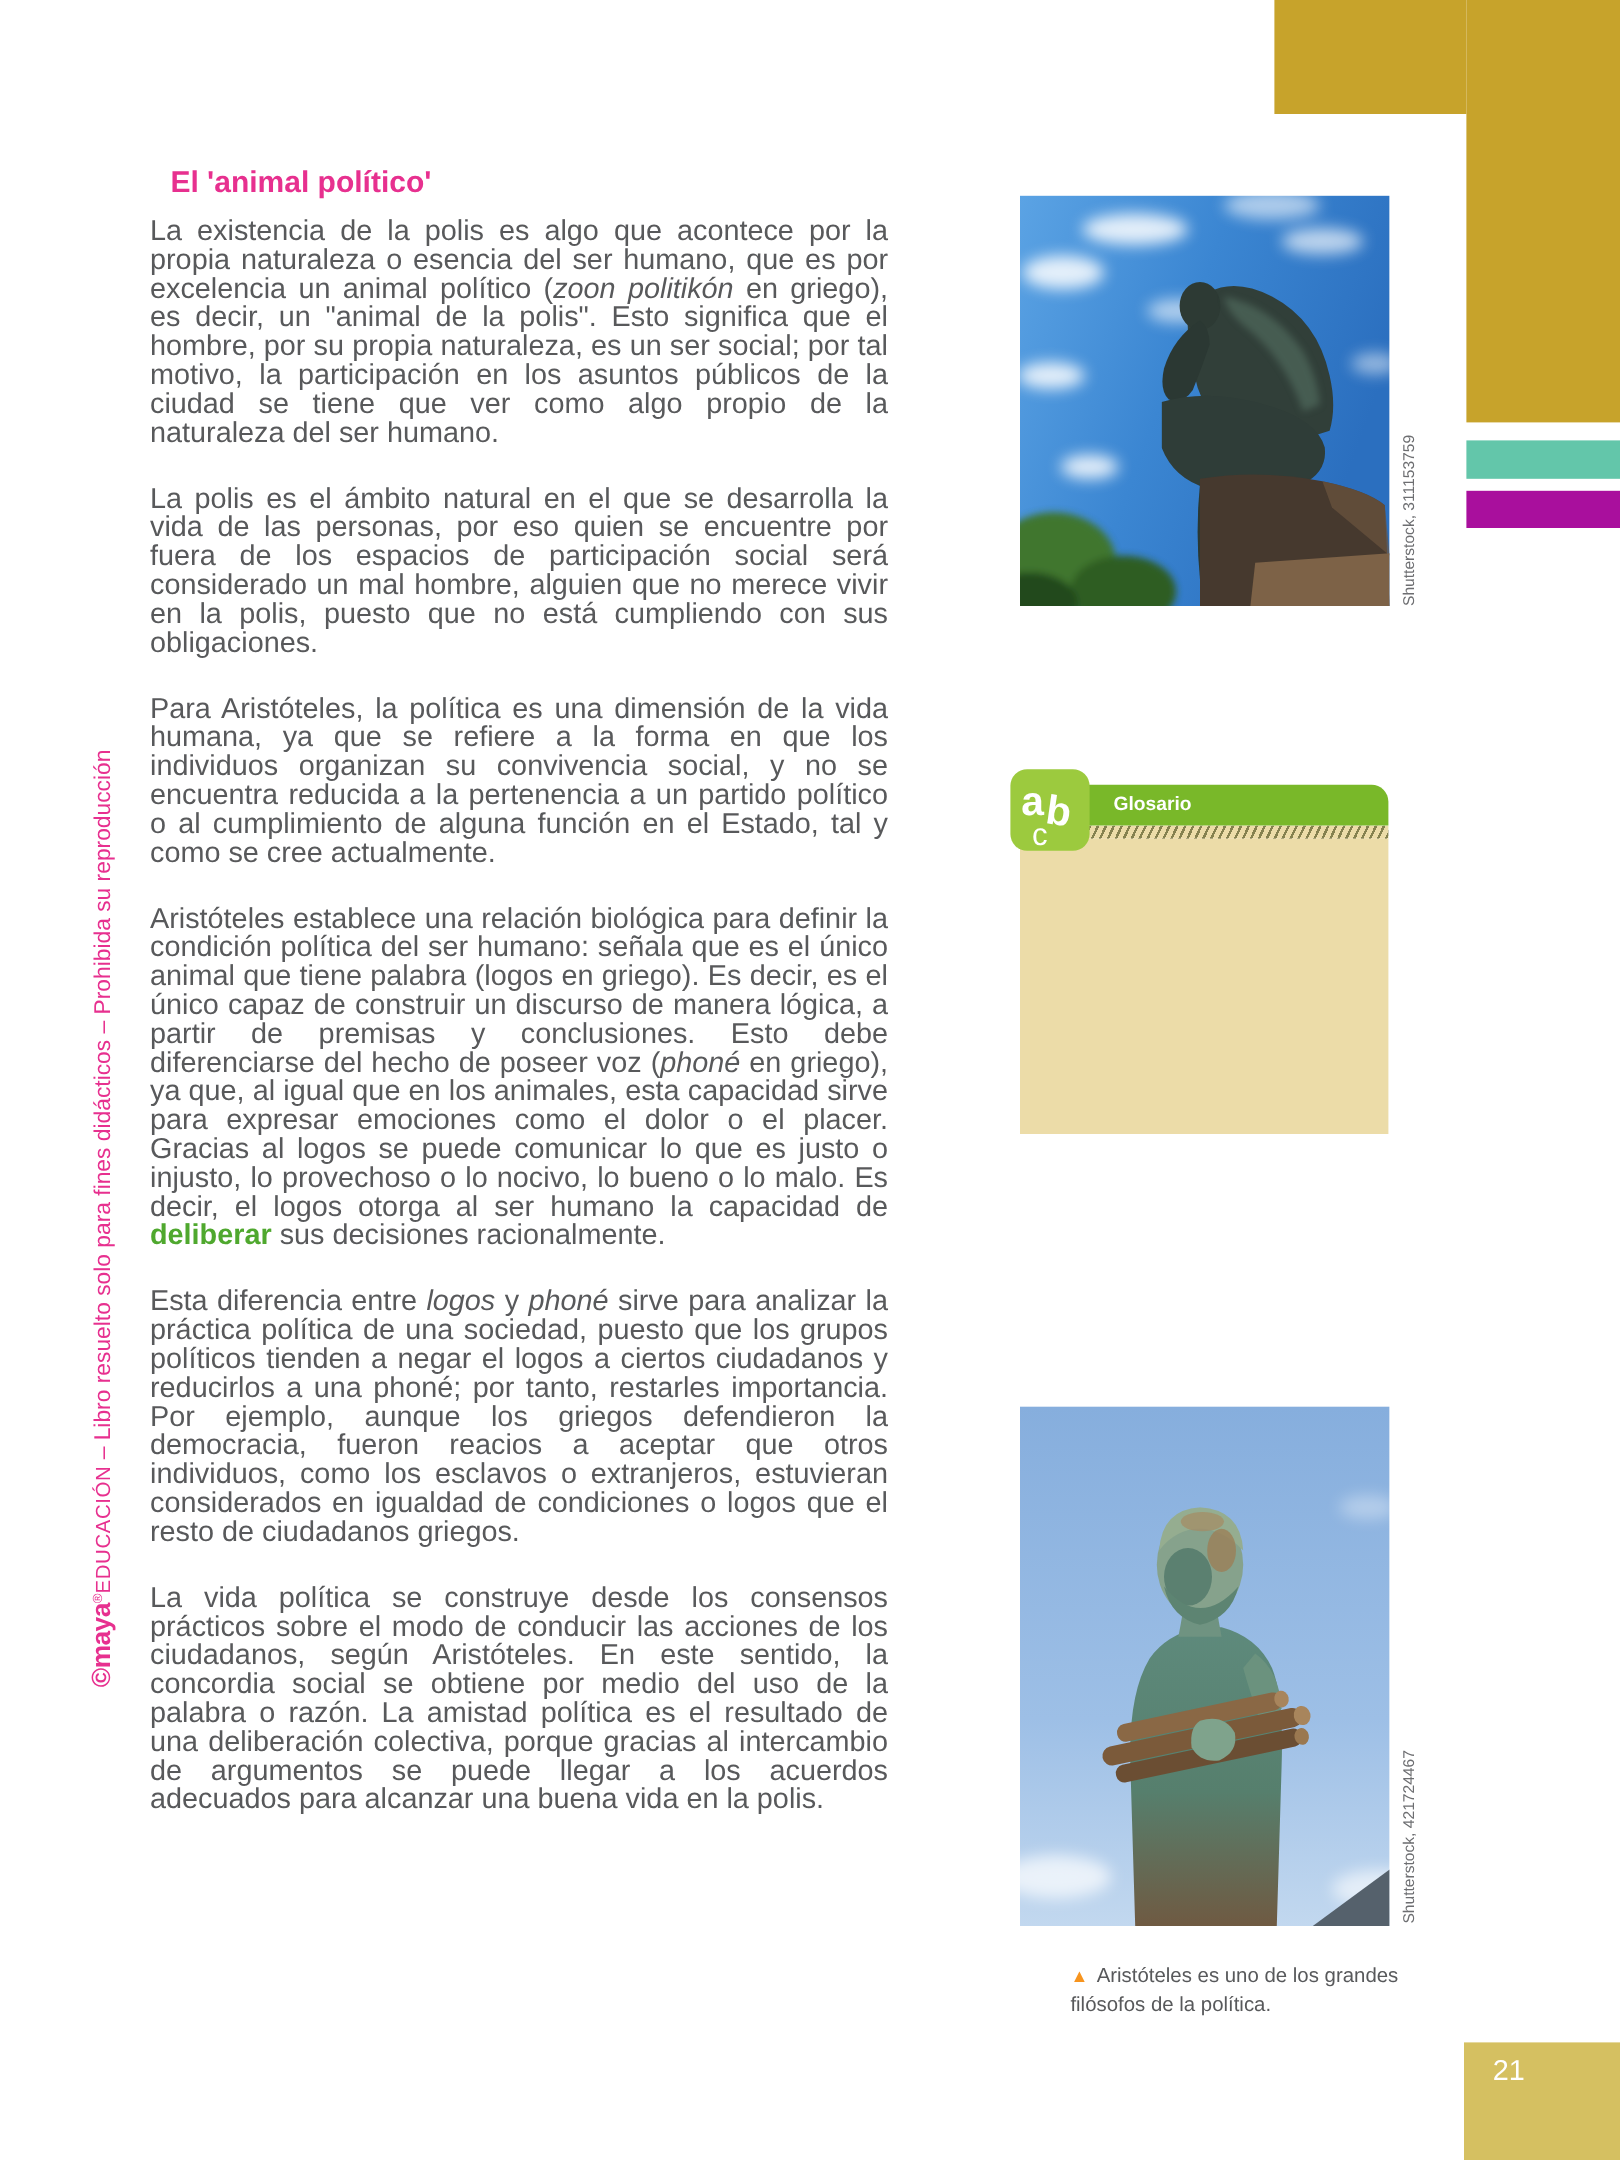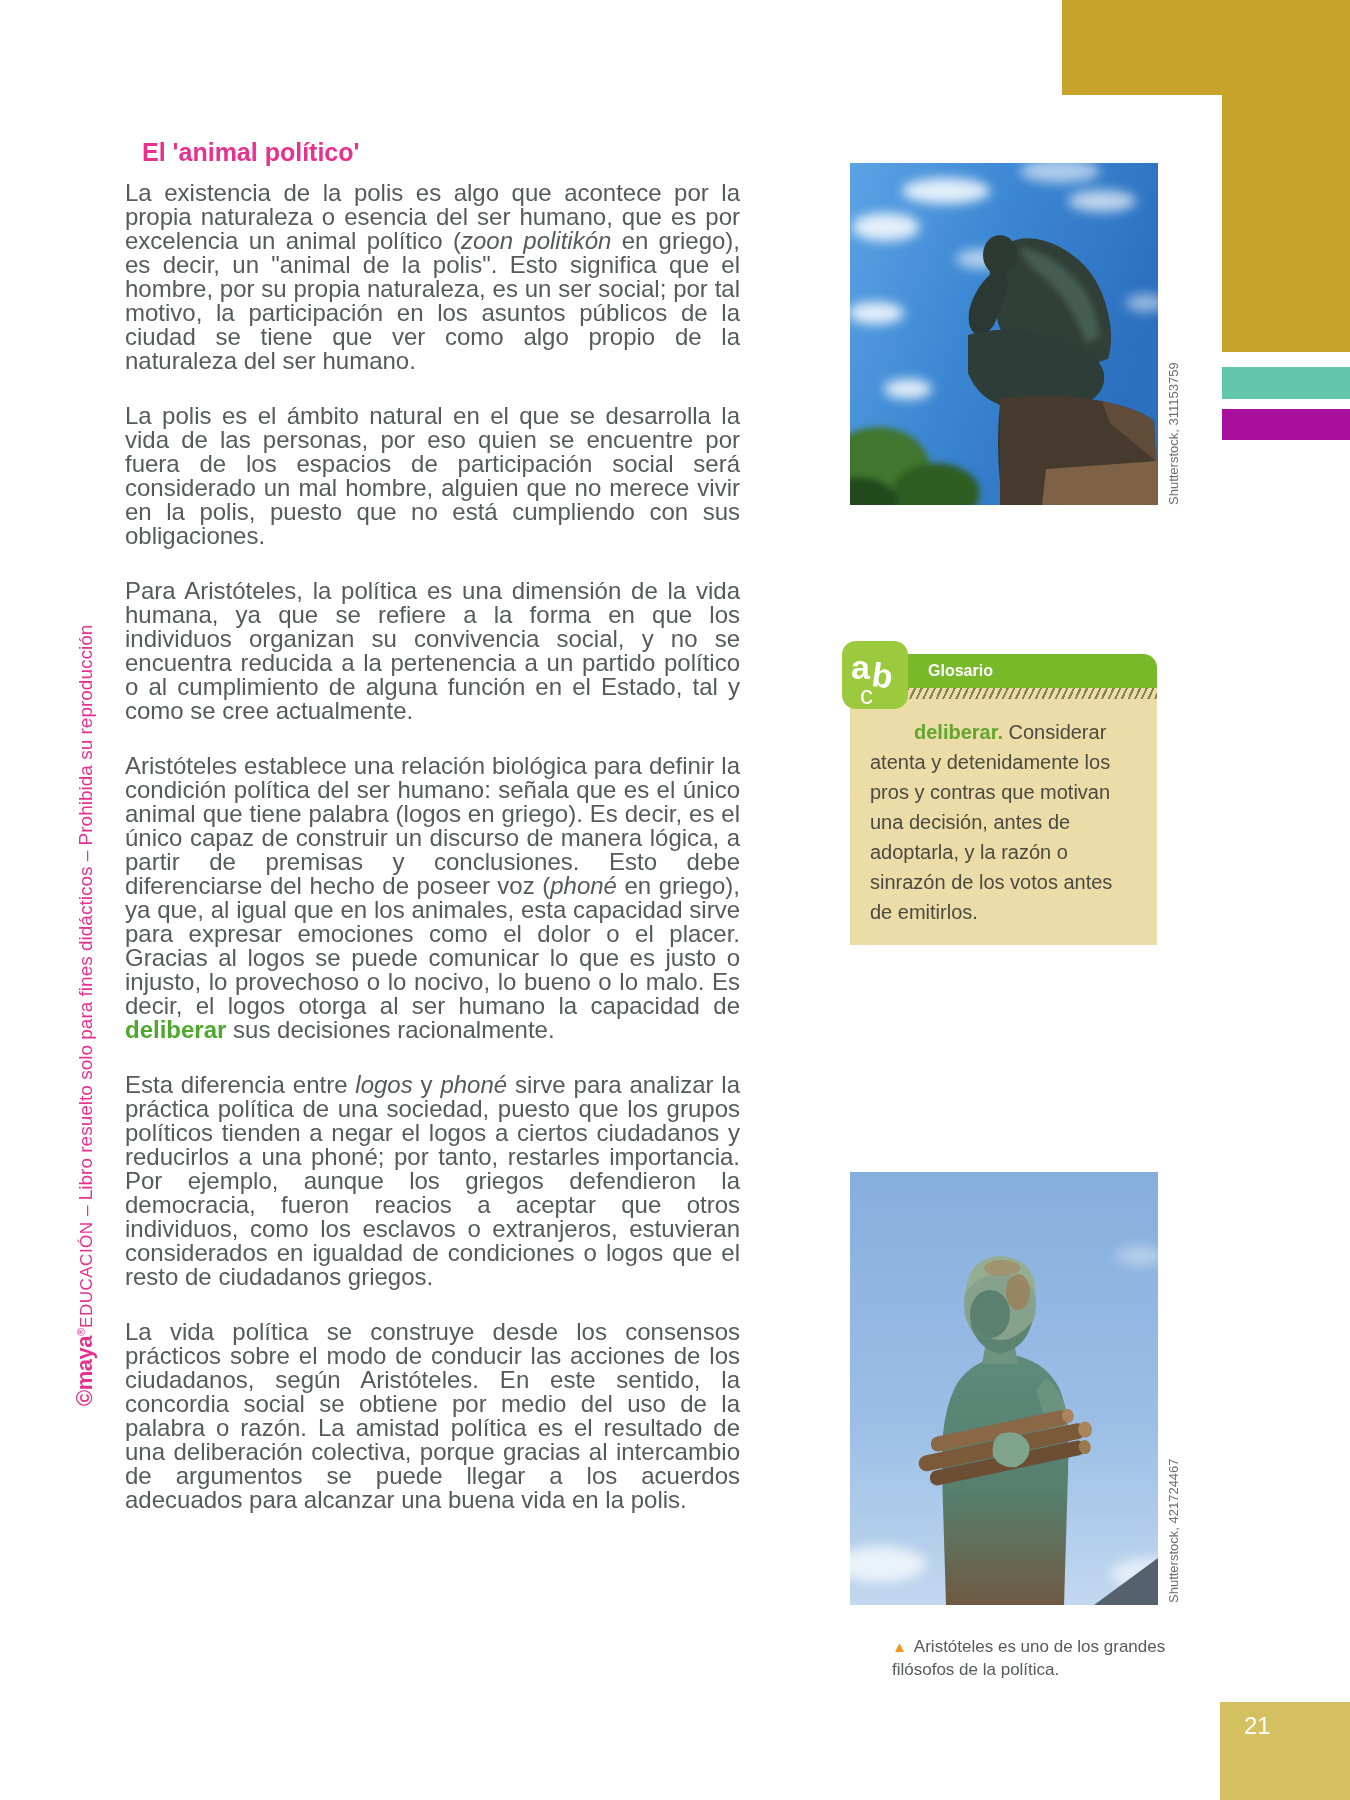--- a/index.html
+++ b/index.html
@@ -127,21 +127,20 @@
       <div class="gloss-icon">
         <svg width="66" height="68" viewBox="0 0 66 68">
           <text x="9" y="38" font-size="34" font-weight="bold" fill="#ffffff">a</text>
           <text x="30" y="46" font-size="34" font-weight="bold" fill="#ffffff" transform="rotate(8 38 34)">b</text>
           <text x="18" y="63" font-size="26" fill="#ffffff">c</text>
         </svg>
       </div>
     </div>
     <div class="gloss-hatch"></div>
     <div class="gloss-body">
-      <div class="gloss-entry"><span class="seg-greenbold">deliberar.</span><span> Considerar atenta y detenidamente los pros y contras que motivan una decisión, antes de adoptarla, y la razón o sinrazón de los votos antes de emitirlos.</span></div>
     </div>
   </div>
 
   <svg class="figure" style="left:850px;top:1172px;" width="308" height="433" viewBox="0 0 308 433">
     <defs>
       <linearGradient id="sky2" x1="0" y1="0" x2="0" y2="1">
         <stop offset="0" stop-color="#86aedd"></stop>
           <stop offset="0.6" stop-color="#9dbfe6"></stop>
           <stop offset="1" stop-color="#c2d8ef"></stop>
       </linearGradient>

